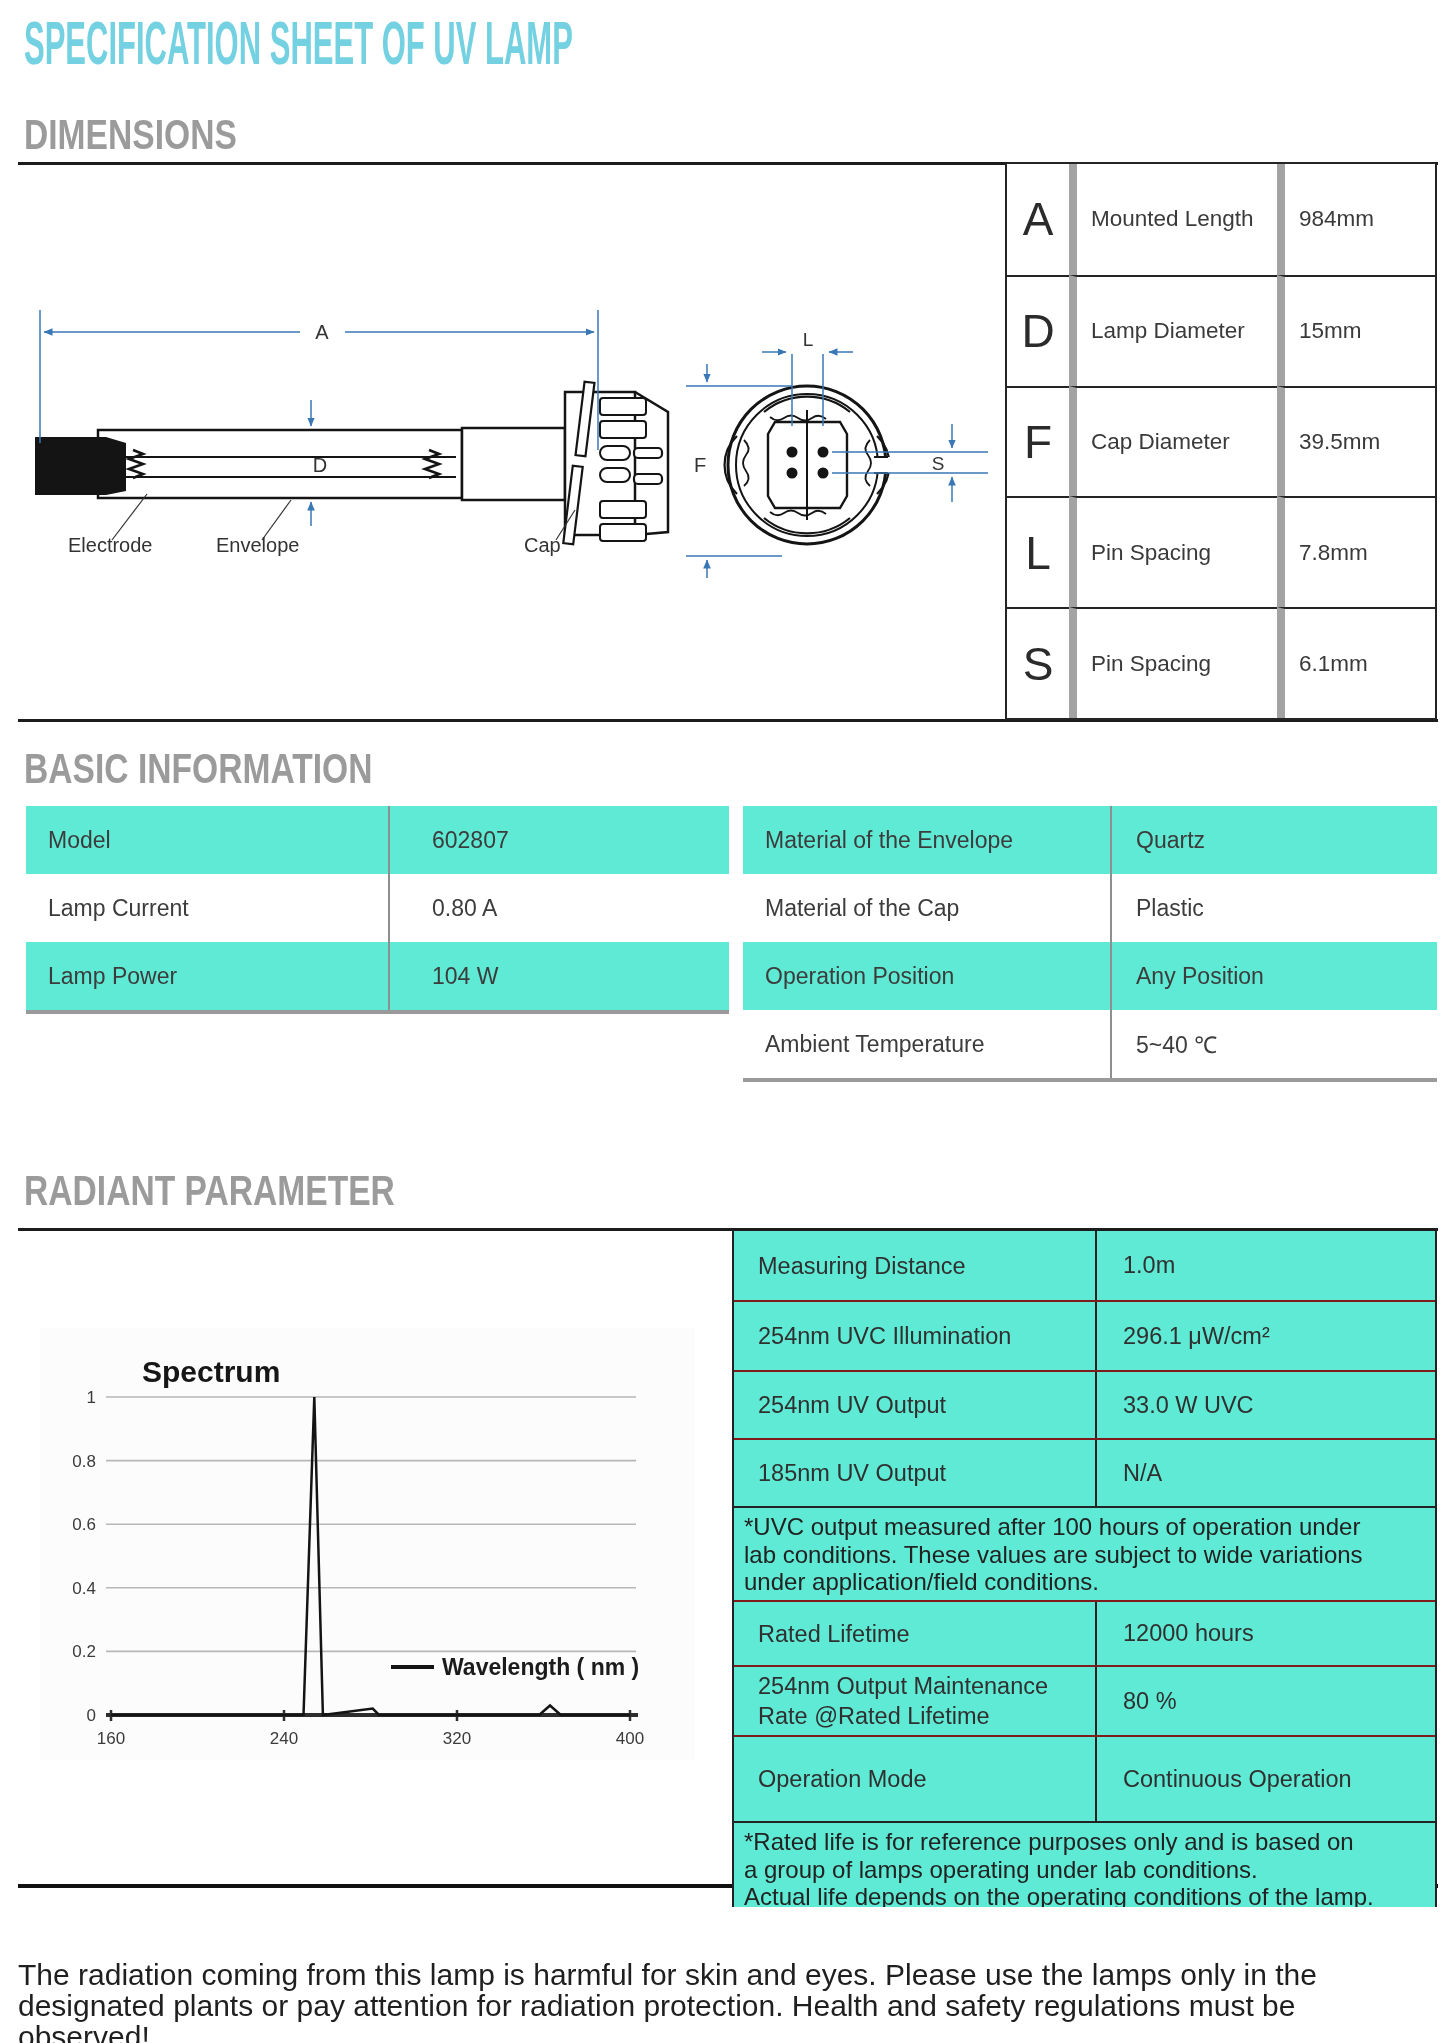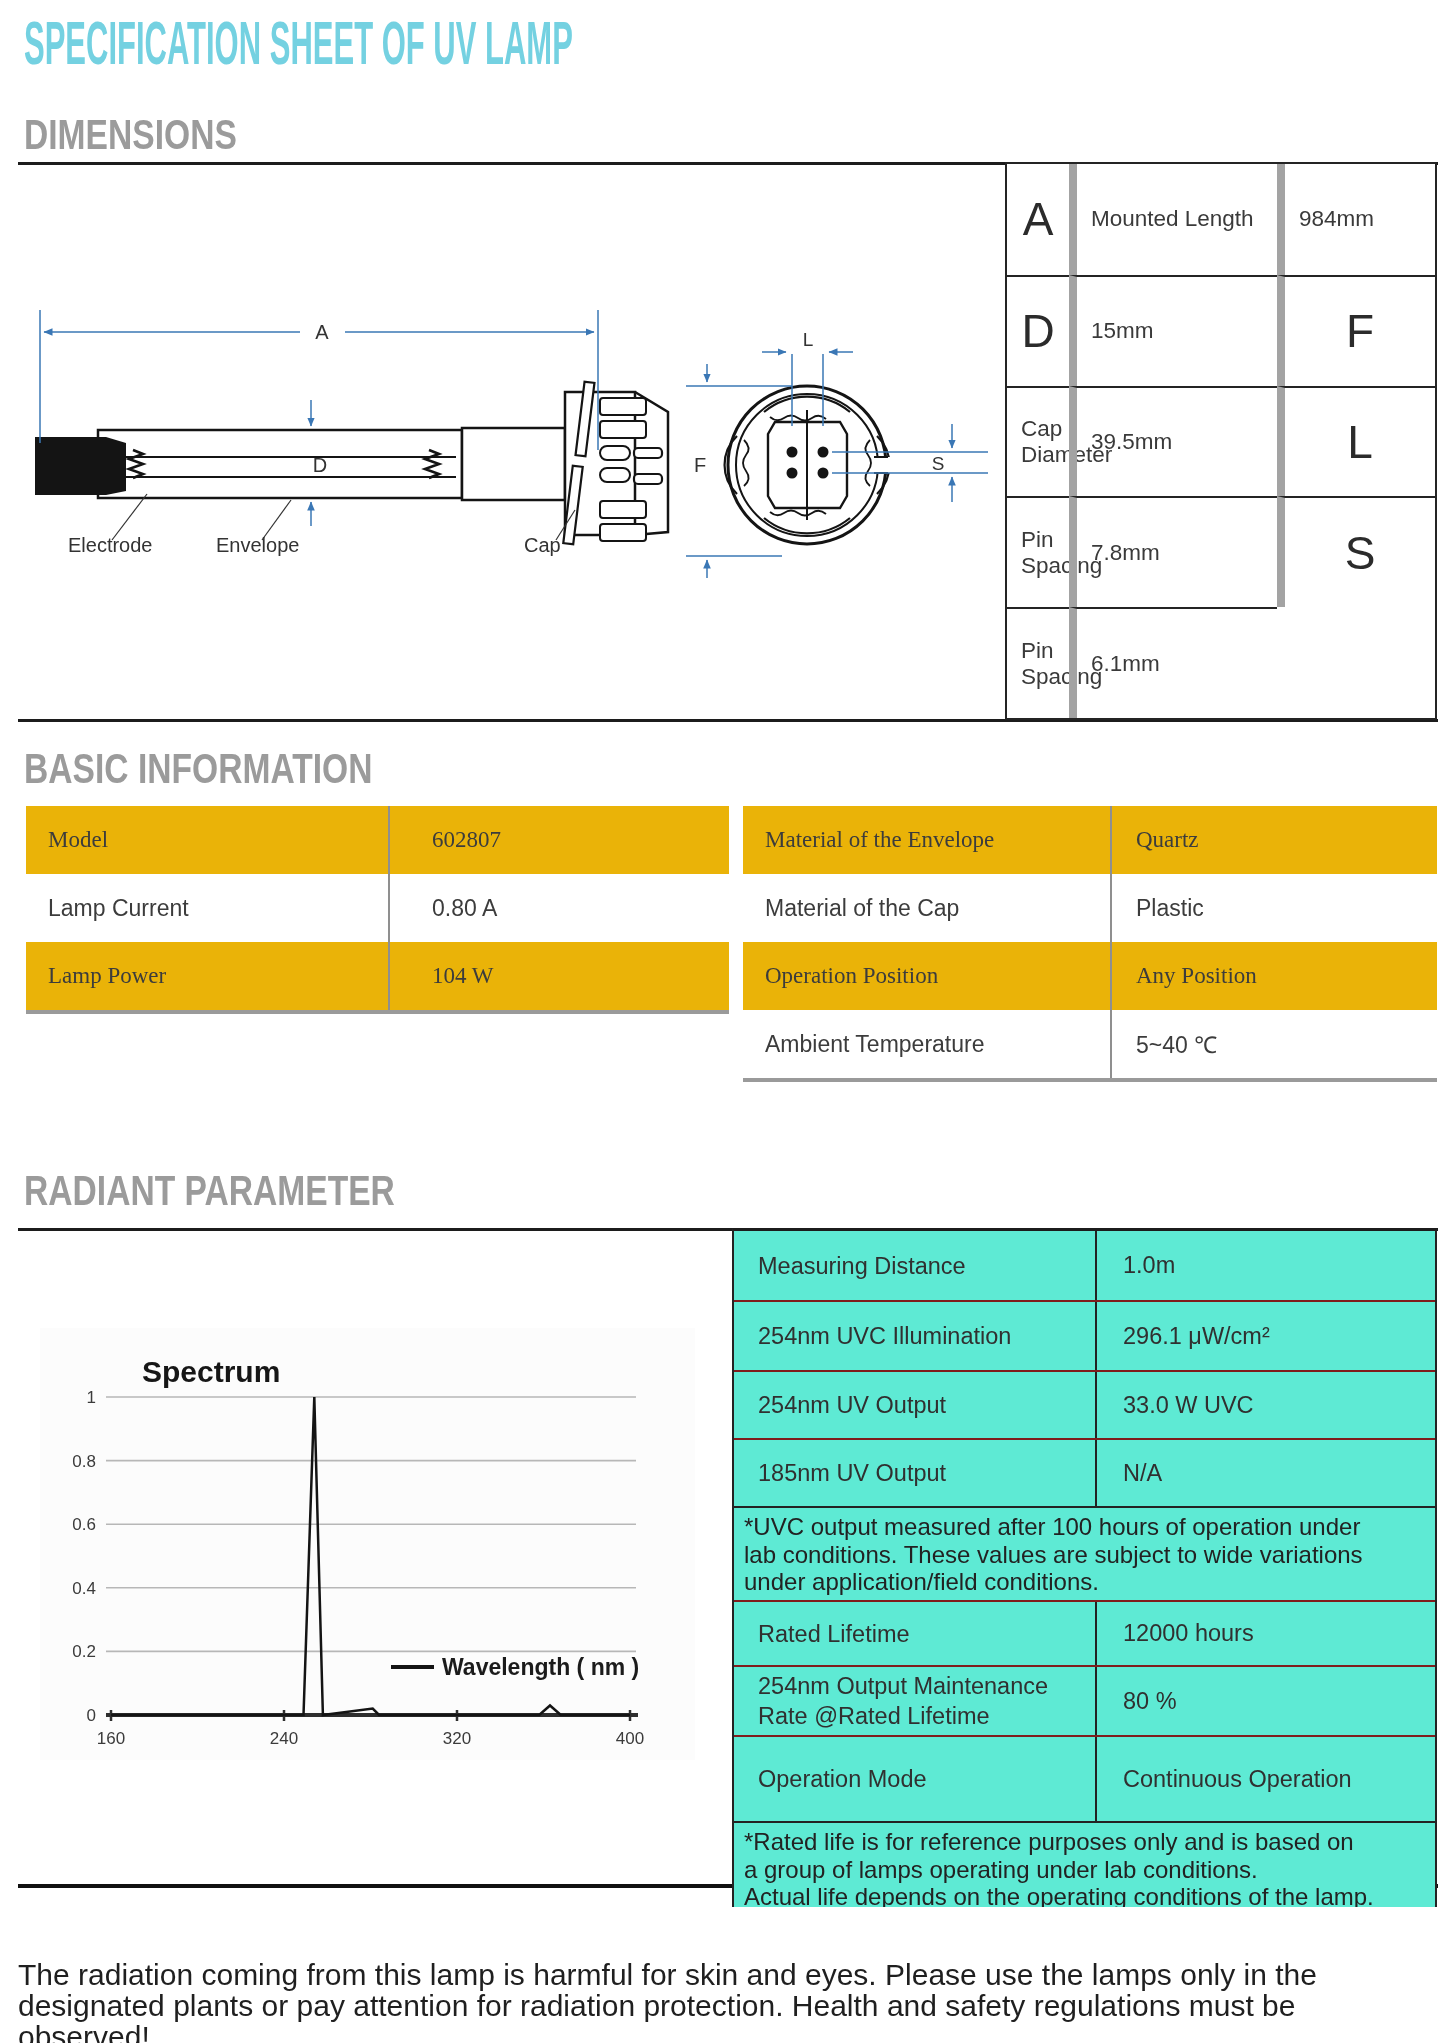--- a/index.html
+++ b/index.html
@@ -28,21 +28,21 @@
   .dimtable > div { border-left: 8px solid #a3a3a3; border-top: 2px solid #242424;
                     display: flex; align-items: center; }
   .dimtable > div:nth-child(3n+1) { border-left: none; }
   .dimtable > div:nth-child(-n+3) { border-top: none; }
   .dim-letter { justify-content: center; font-size: 46px; color: #2b2b2b; }
   .dim-name, .dim-value { padding-left: 14px; font-size: 22.5px; color: #3a3a3a; }
 
   
   .btable { position: absolute; top: 806px; border-bottom: 4px solid #9a9a9a; background: #fff; }
   .brow { height: 68px; display: flex; }
-  .brow.odd { background: #eab308; font-family: Liberation Serif, serif; }
+  .brow.odd { background: #5eead4; }
   .blabel { display: flex; align-items: center; padding-left: 22px; font-size: 23px; color: #3c3c3c; }
   .bvalue { flex: 1; border-left: 2px solid #8f8f8f; display: flex; align-items: center;
             font-size: 23px; color: #3c3c3c; }
   .btable-left  { left: 26px;  width: 703px; }
   .btable-left  .blabel { width: 362px; }
   .btable-left  .bvalue { padding-left: 42px; }
   .btable-right { left: 743px; width: 694px; }
   .btable-right .blabel { width: 367px; }
   .btable-right .bvalue { padding-left: 24px; }
 
@@ -171,20 +171,21 @@
     <text class="dt" x="68" y="392">Electrode</text>
     <text class="dt" x="216" y="392">Envelope</text>
     <text class="dt" x="524" y="392">Cap</text>
   </svg>
 
   <div class="dimtable">
     <div class="dim-letter">A</div>
     <div class="dim-name">Mounted Length</div>
     <div class="dim-value">984mm</div>
     <div class="dim-letter">D</div>
+    <div class="dim-name">Lamp Diameter</div>
     <div class="dim-value">15mm</div>
     <div class="dim-letter">F</div>
     <div class="dim-name">Cap Diameter</div>
     <div class="dim-value">39.5mm</div>
     <div class="dim-letter">L</div>
     <div class="dim-name">Pin Spacing</div>
     <div class="dim-value">7.8mm</div>
     <div class="dim-letter">S</div>
     <div class="dim-name">Pin Spacing</div>
     <div class="dim-value">6.1mm</div>

